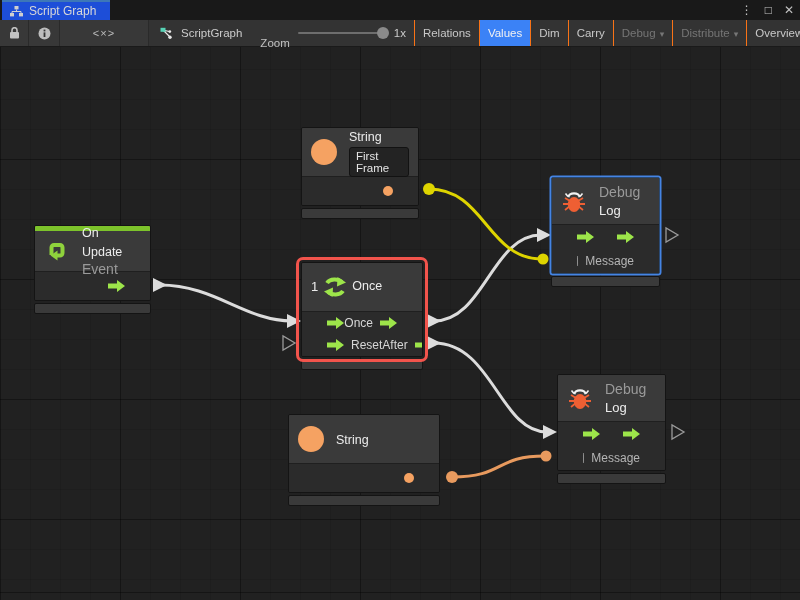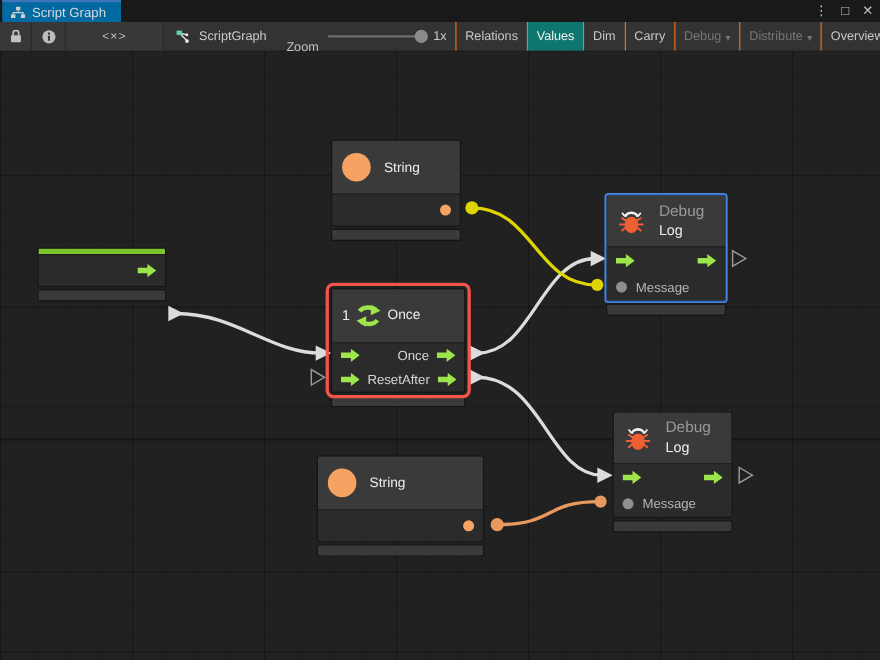--- a/index.html
+++ b/index.html
@@ -2,62 +2,62 @@
 <html><head>
 <meta charset="utf-8">
 <style>
   html,body{margin:0;padding:0;width:800px;height:600px;overflow:hidden;
     font-family:"Liberation Sans","DejaVu Sans",sans-serif;
     background:#191919;-webkit-font-smoothing:antialiased;}
   .app{position:relative;width:800px;height:600px;background:#191919;}
 
   
   .tabstrip{position:relative;height:20px;background:#191919;display:flex;align-items:stretch;}
-  .tab{display:flex;align-items:center;gap:6px;background:#0369a1;color:#d8d8d8;
+  .tab{display:flex;align-items:center;gap:6px;background:#1d4ed8;color:#d8d8d8;
        font-size:12px;padding:0 14px 0 8px;margin-left:2px;border-top:2px solid #3d77b8;}
   .win-controls{position:absolute;right:6px;top:0;height:20px;display:flex;align-items:center;gap:12px;
        color:#c2c2c2;font-size:12px;}
   .win-controls span{cursor:default;line-height:20px;}
 
   
   .toolbar{height:26px;background:#333333;border-bottom:1px solid #1a1a1a;
        display:flex;align-items:stretch;color:#cccccc;font-size:11.5px;}
   .tgroup{display:flex;align-items:stretch;}
   .tbtn{display:flex;align-items:center;justify-content:center;padding:0 9px;
        background:#383838;border-right:1px solid #2a2a2a;color:#c8c8c8;}
   .tbtn.icon{width:28px;padding:0;}
   .tbtn.wide{width:70px;}
   .label-group{display:flex;align-items:center;gap:8px;padding:0 10px;}
   .zoom-group{display:flex;align-items:center;gap:8px;padding:0 8px;}
   .slider{position:relative;width:88px;height:2px;background:#6e6e6e;border-radius:1px;}
   .knob{position:absolute;right:-3px;top:-5px;width:12px;height:12px;border-radius:50%;background:#8a8a8a;}
   .right-btns{margin-left:auto;display:flex;align-items:stretch;}
   .rbtn{display:flex;align-items:center;gap:4px;padding:0 8px;border-left:1px solid #f97316;color:#c8c8c8;}
-  .rbtn.active{background:#0f766e;color:#f2f2f2;}
+  .rbtn.active{background:#3b82f6;color:#f2f2f2;}
   .rbtn.disabled{color:#767676;}
   .caret{font-size:9px;position:relative;top:1px;}
 
   
   .canvas{position:absolute;left:0;top:47px;width:800px;height:553px;
     background:
       repeating-linear-gradient(to right, rgba(0,0,0,0.30) 0 1px, transparent 1px 120px),
       repeating-linear-gradient(to bottom, rgba(0,0,0,0.30) 0 1px, transparent 1px 120px),
       repeating-linear-gradient(to right, rgba(0,0,0,0.10) 0 1px, transparent 1px 30px),
       repeating-linear-gradient(to bottom, rgba(0,0,0,0.10) 0 1px, transparent 1px 30px),
       #212121;
     background-position:0 -8px;}
   .wires{position:absolute;left:0;top:0;width:800px;height:553px;pointer-events:none;}
 
   
   .node{position:absolute;}
   .node-main{border:1px solid #141414;border-radius:2px;overflow:hidden;background:#2b2b2b;}
   .node-footer{margin-top:2px;height:9px;background:#3a3a3a;border:1px solid #141414;border-radius:2px;}
   .hdr{background:#3a3a3a;display:flex;align-items:center;gap:12px;padding:0 9px;}
   .body-row{background:#2b2b2b;border-top:1px solid #1f1f1f;display:flex;align-items:center;
-            justify-content:space-between;padding:0 8px;}
+            justify-content:space-between;padding:0 25px;}
   .title{color:#ececec;font-size:12.5px;line-height:1.25;}
   .subtitle{color:#9a9a9a;font-size:14px;line-height:1.25;}
   .portlabel{color:#d6d6d6;font-size:12px;}
   .muted{color:#b5b5b5;}
   .pgroup{display:flex;align-items:center;gap:7px;}
   .value-box{background:#232323;border:1px solid #121212;border-radius:3px;color:#e4e4e4;
              font-size:11.5px;padding:2px 6px;margin-top:2px;display:inline-block;}
   .circle-icon{width:26px;height:26px;border-radius:50%;background:#f5a262;flex:0 0 auto;}
   .dot{width:10px;height:10px;border-radius:50%;}
   .dot.orange{background:#f5a262;}
@@ -191,32 +191,45 @@
       <polygon points="666,181 666,195 678,188" fill="none" stroke="#9a9a9a" stroke-width="1.3" style="pointer-events:all;"></polygon>
       <polygon points="672,378 672,392 684,385" fill="none" stroke="#9a9a9a" stroke-width="1.3" style="pointer-events:all;"></polygon>
     </svg>
 
     <div class="node" style="left:301px;top:80px;width:118px;">
       <div class="node-main">
         <div class="hdr" style="height:48px;">
           <span class="circle-icon"></span>
           <span>
             <span class="title">String</span><br>
+            <span class="value-box">First Frame</span>
           </span>
         </div>
         <div class="body-row" style="height:28px;justify-content:flex-end;">
           <span class="dot orange"></span>
         </div>
       </div>
       <div class="node-footer"></div>
     </div>
 
     <div class="node" style="left:34px;top:178px;width:117px;">
       <div class="node-main">
         <div class="green-bar"></div>
+        <div class="hdr" style="height:40px;">
+          <span style="display:flex;">
+            <svg width="26" height="26" viewBox="0 0 26 26">
+              <path d="M7.5 17 V9.5 A2.5 2.5 0 0 1 10 7 H16 A2.5 2.5 0 0 1 18.5 9.5 V15 A2.5 2.5 0 0 1 16 17.5 H12.5" stroke="#8fd23c" stroke-width="4" fill="none" stroke-linejoin="round"></path>
+              <polygon points="13.5,12.5 13.5,22.5 6.5,17.5" fill="#8fd23c"></polygon>
+            </svg>
+          </span>
+          <span>
+            <span class="title">On Update</span><br>
+            <span class="subtitle">Event</span>
+          </span>
+        </div>
         <div class="body-row" style="height:28px;justify-content:flex-end;">
           <span class="arrow-port">
             <svg width="17" height="12" viewBox="0 0 17 12">
                 <path d="M0 3.5 H9 V0 L17 6 L9 12 V8.5 H0 Z" fill="#9de54a"></path>
               </svg>
           </span>
         </div>
       </div>
       <div class="node-footer"></div>
     </div>

